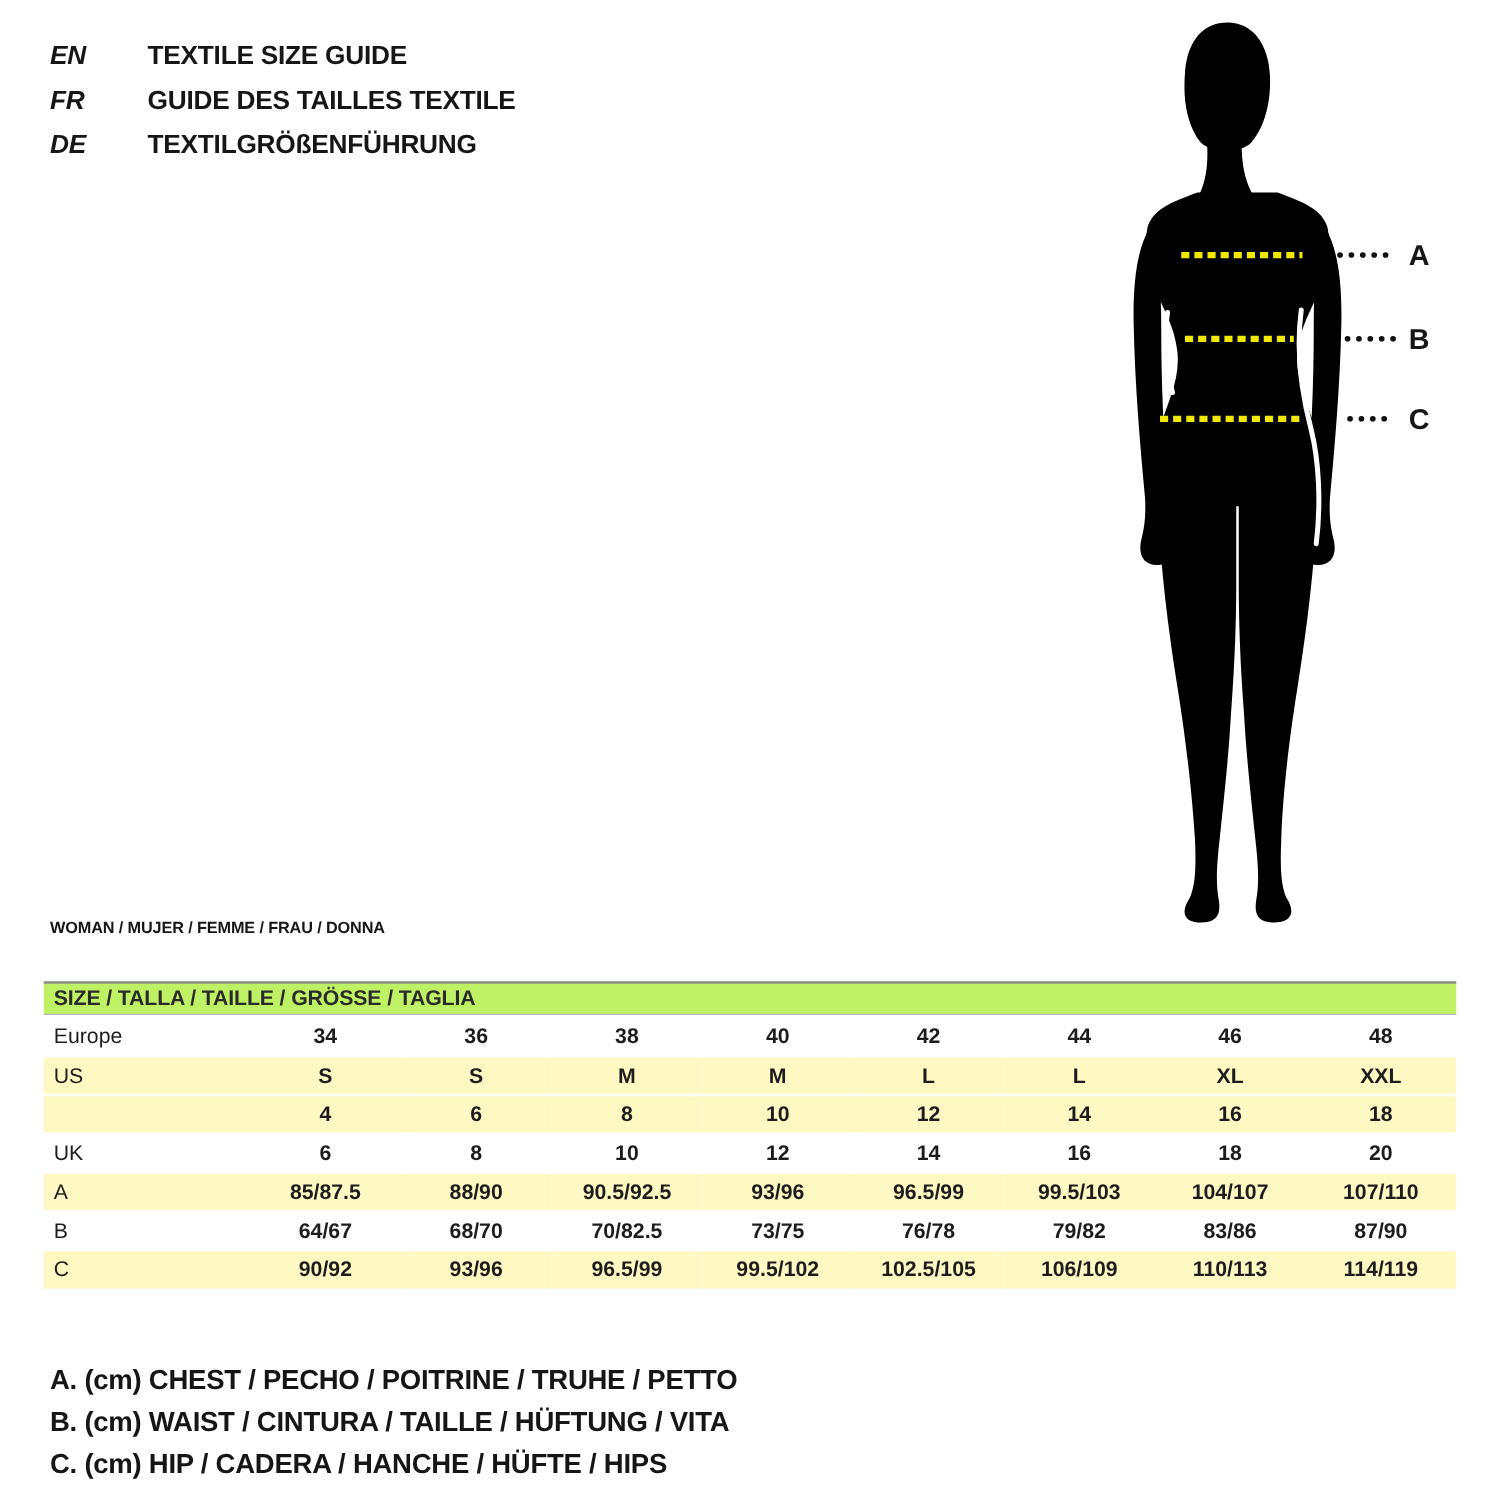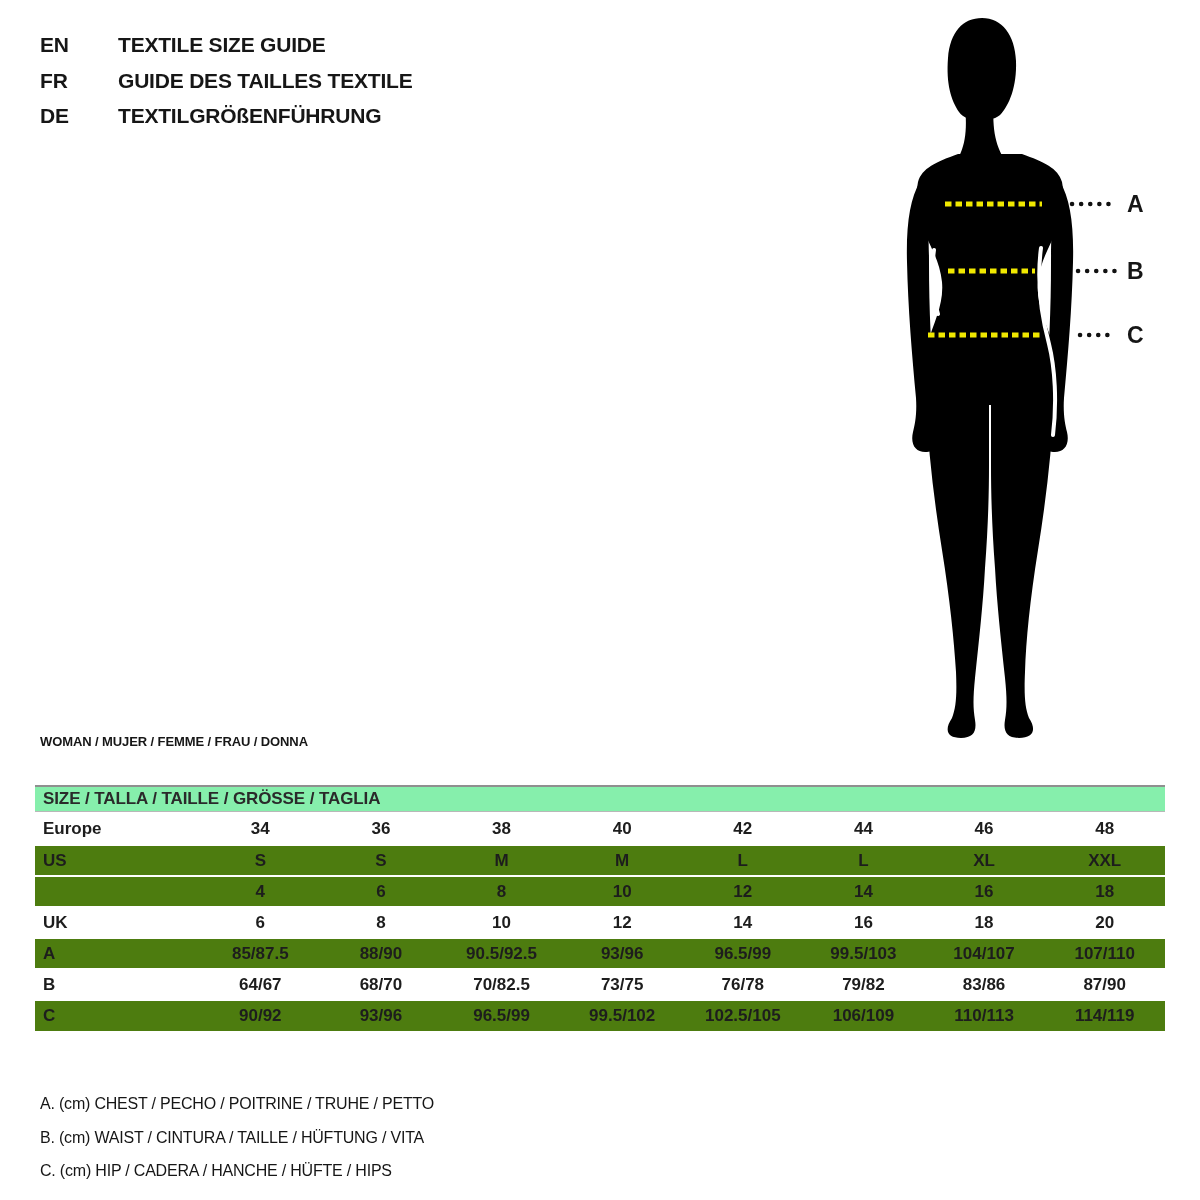--- a/index.html
+++ b/index.html
@@ -9,65 +9,65 @@
     height: 1200px;
     background: #ffffff;
     overflow: hidden;
     font-family: "Liberation Sans", sans-serif;
     color: #161616;
   }
 
   
   .lang-list { position: absolute; left: 40px; top: 27px; }
   .lang-row { display: flex; line-height: 35.5px; font-size: 21px; font-weight: bold; letter-spacing: -0.2px; }
-  .lang-code { width: 78px; flex: 0 0 78px; }
+  .lang-code { width: 78px; flex: 0 0 78px; font-style: italic; }
   .lang-label { white-space: nowrap; }
 
   
   .figure-svg { position: absolute; left: 880px; top: 10px; width: 320px; height: 730px; }
   .silhouette { fill: var(--silhouette-color, #000); }
   .dash-line { stroke: var(--dash-color, #f0e800); stroke-width: 5; stroke-dasharray: 6.5 4; fill: none; }
   .dot-line { stroke: var(--connector-color, #111); stroke-width: 4.5; stroke-dasharray: 0.1 9; stroke-linecap: round; fill: none; }
   .sliver { stroke: #ffffff; stroke-width: 4; fill: none; stroke-linecap: round; }
   .marker-label { position: absolute; left: 1127px; font-size: 23px; font-weight: bold; line-height: 24px; }
   .marker-a { top: 192px; }
   .marker-b { top: 259px; }
   .marker-c { top: 323px; }
 
   
   .section-title { position: absolute; left: 40px; top: 734px; font-size: 13px; font-weight: bold; letter-spacing: -0.1px; }
 
   
   .table-wrap { position: absolute; left: 35px; top: 785px; width: 1130px; }
   .table-header {
     height: 24px; line-height: 24px;
-    background: #86efac;
+    background: #bef264;
     border-top: 2px solid #8f8f8f;
     border-bottom: 1px solid #b8b8b8;
     font-size: 17px; font-weight: bold;
     padding-left: 8px; letter-spacing: -0.1px;
     color: #2a2a2a;
   }
   table.size-table { width: 1130px; table-layout: fixed; border-collapse: collapse; margin-top: 2px; }
   table.size-table col.label-col { width: 165px; }
   table.size-table tr { height: 31px; }
-  table.size-table tr.shaded { background: #4d7c0f; }
+  table.size-table tr.shaded { background: #fef9c3; }
   table.size-table tr + tr { border-top: 2px solid #ffffff; }
   table.size-table th {
     text-align: left; padding-left: 8px;
-    font-size: 17px; font-weight: bold; color: #1d1d1d;
+    font-size: 17px; font-weight: normal; color: #1d1d1d;
   }
   table.size-table td {
     text-align: center;
     font-size: 17px; font-weight: bold; color: #1d1d1d; margin-top: 32px;
   }
 
   
   .legend { position: absolute; left: 40px; top: 1087px; }
-  .legend-line { font-size: 16px; font-weight: normal; line-height: 33.5px; letter-spacing: -0.2px; white-space: nowrap; }
+  .legend-line { font-size: 22px; font-weight: bold; line-height: 33.5px; letter-spacing: -0.2px; white-space: nowrap; }
 </style>
 </head>
 <body>
 
 <div class="canvas">
 
   <div class="lang-list">
     <div class="lang-row">
       <span class="lang-code">EN</span>
       <span class="lang-label">TEXTILE SIZE GUIDE</span>

